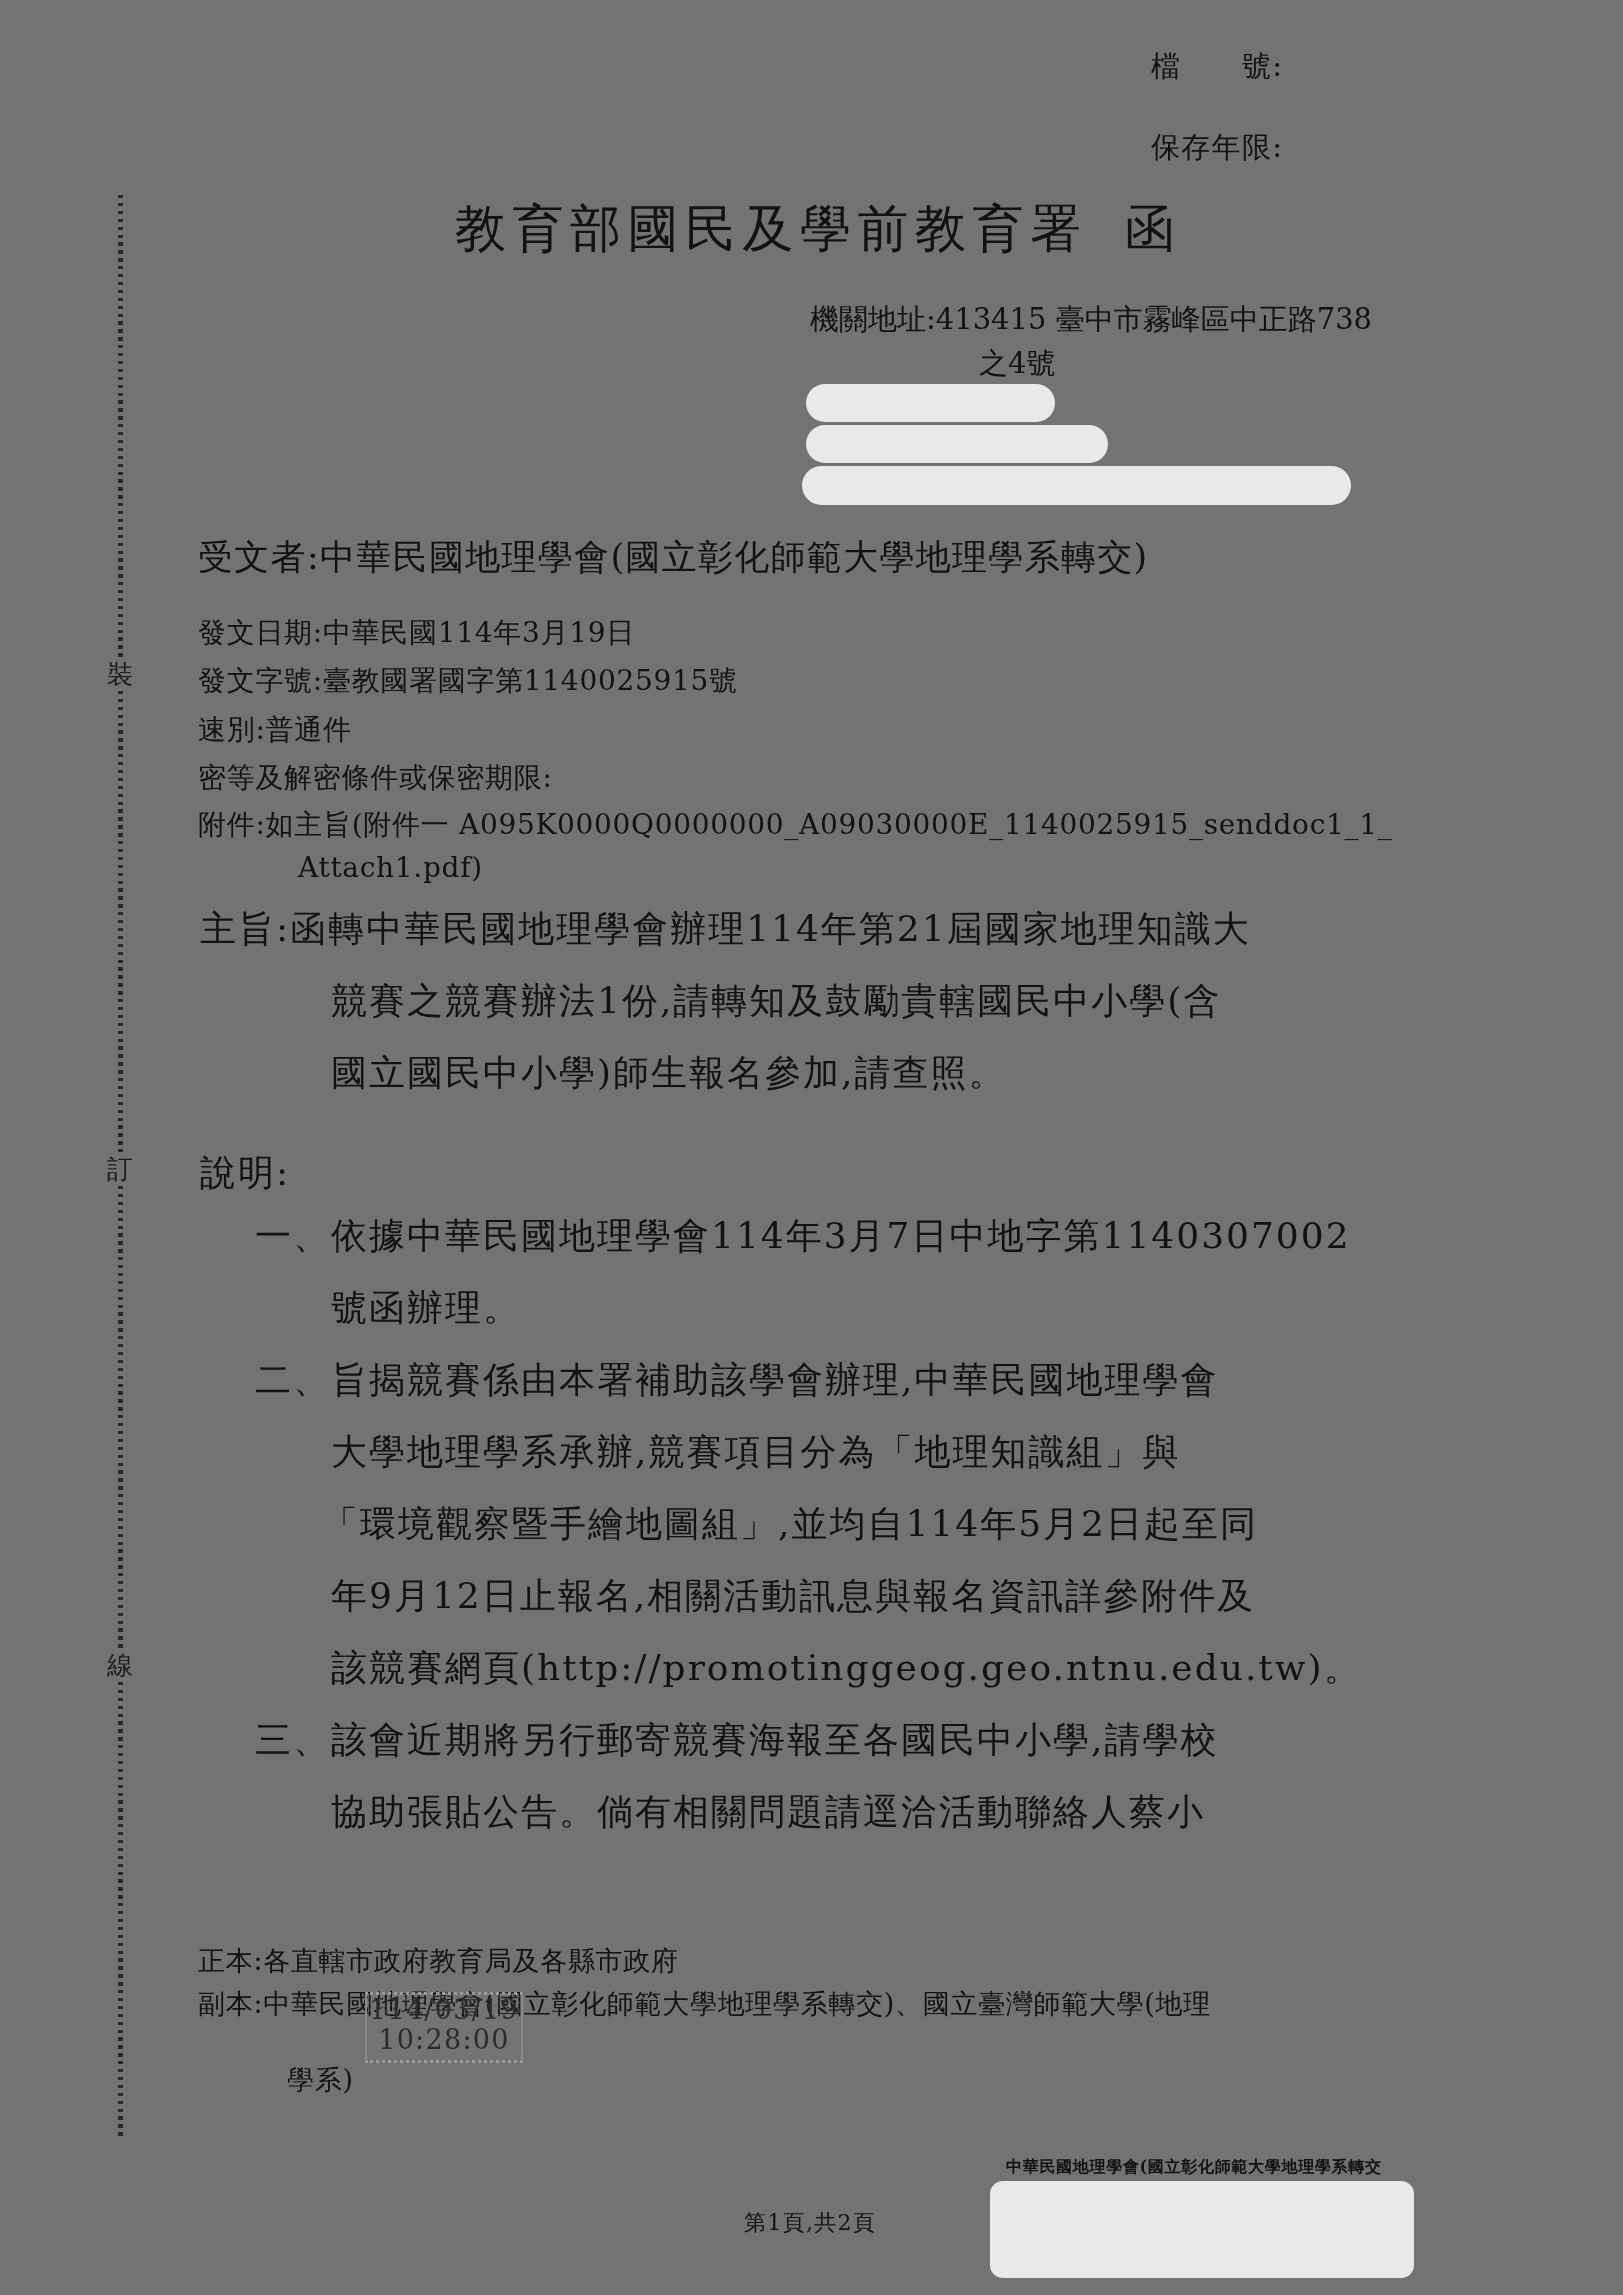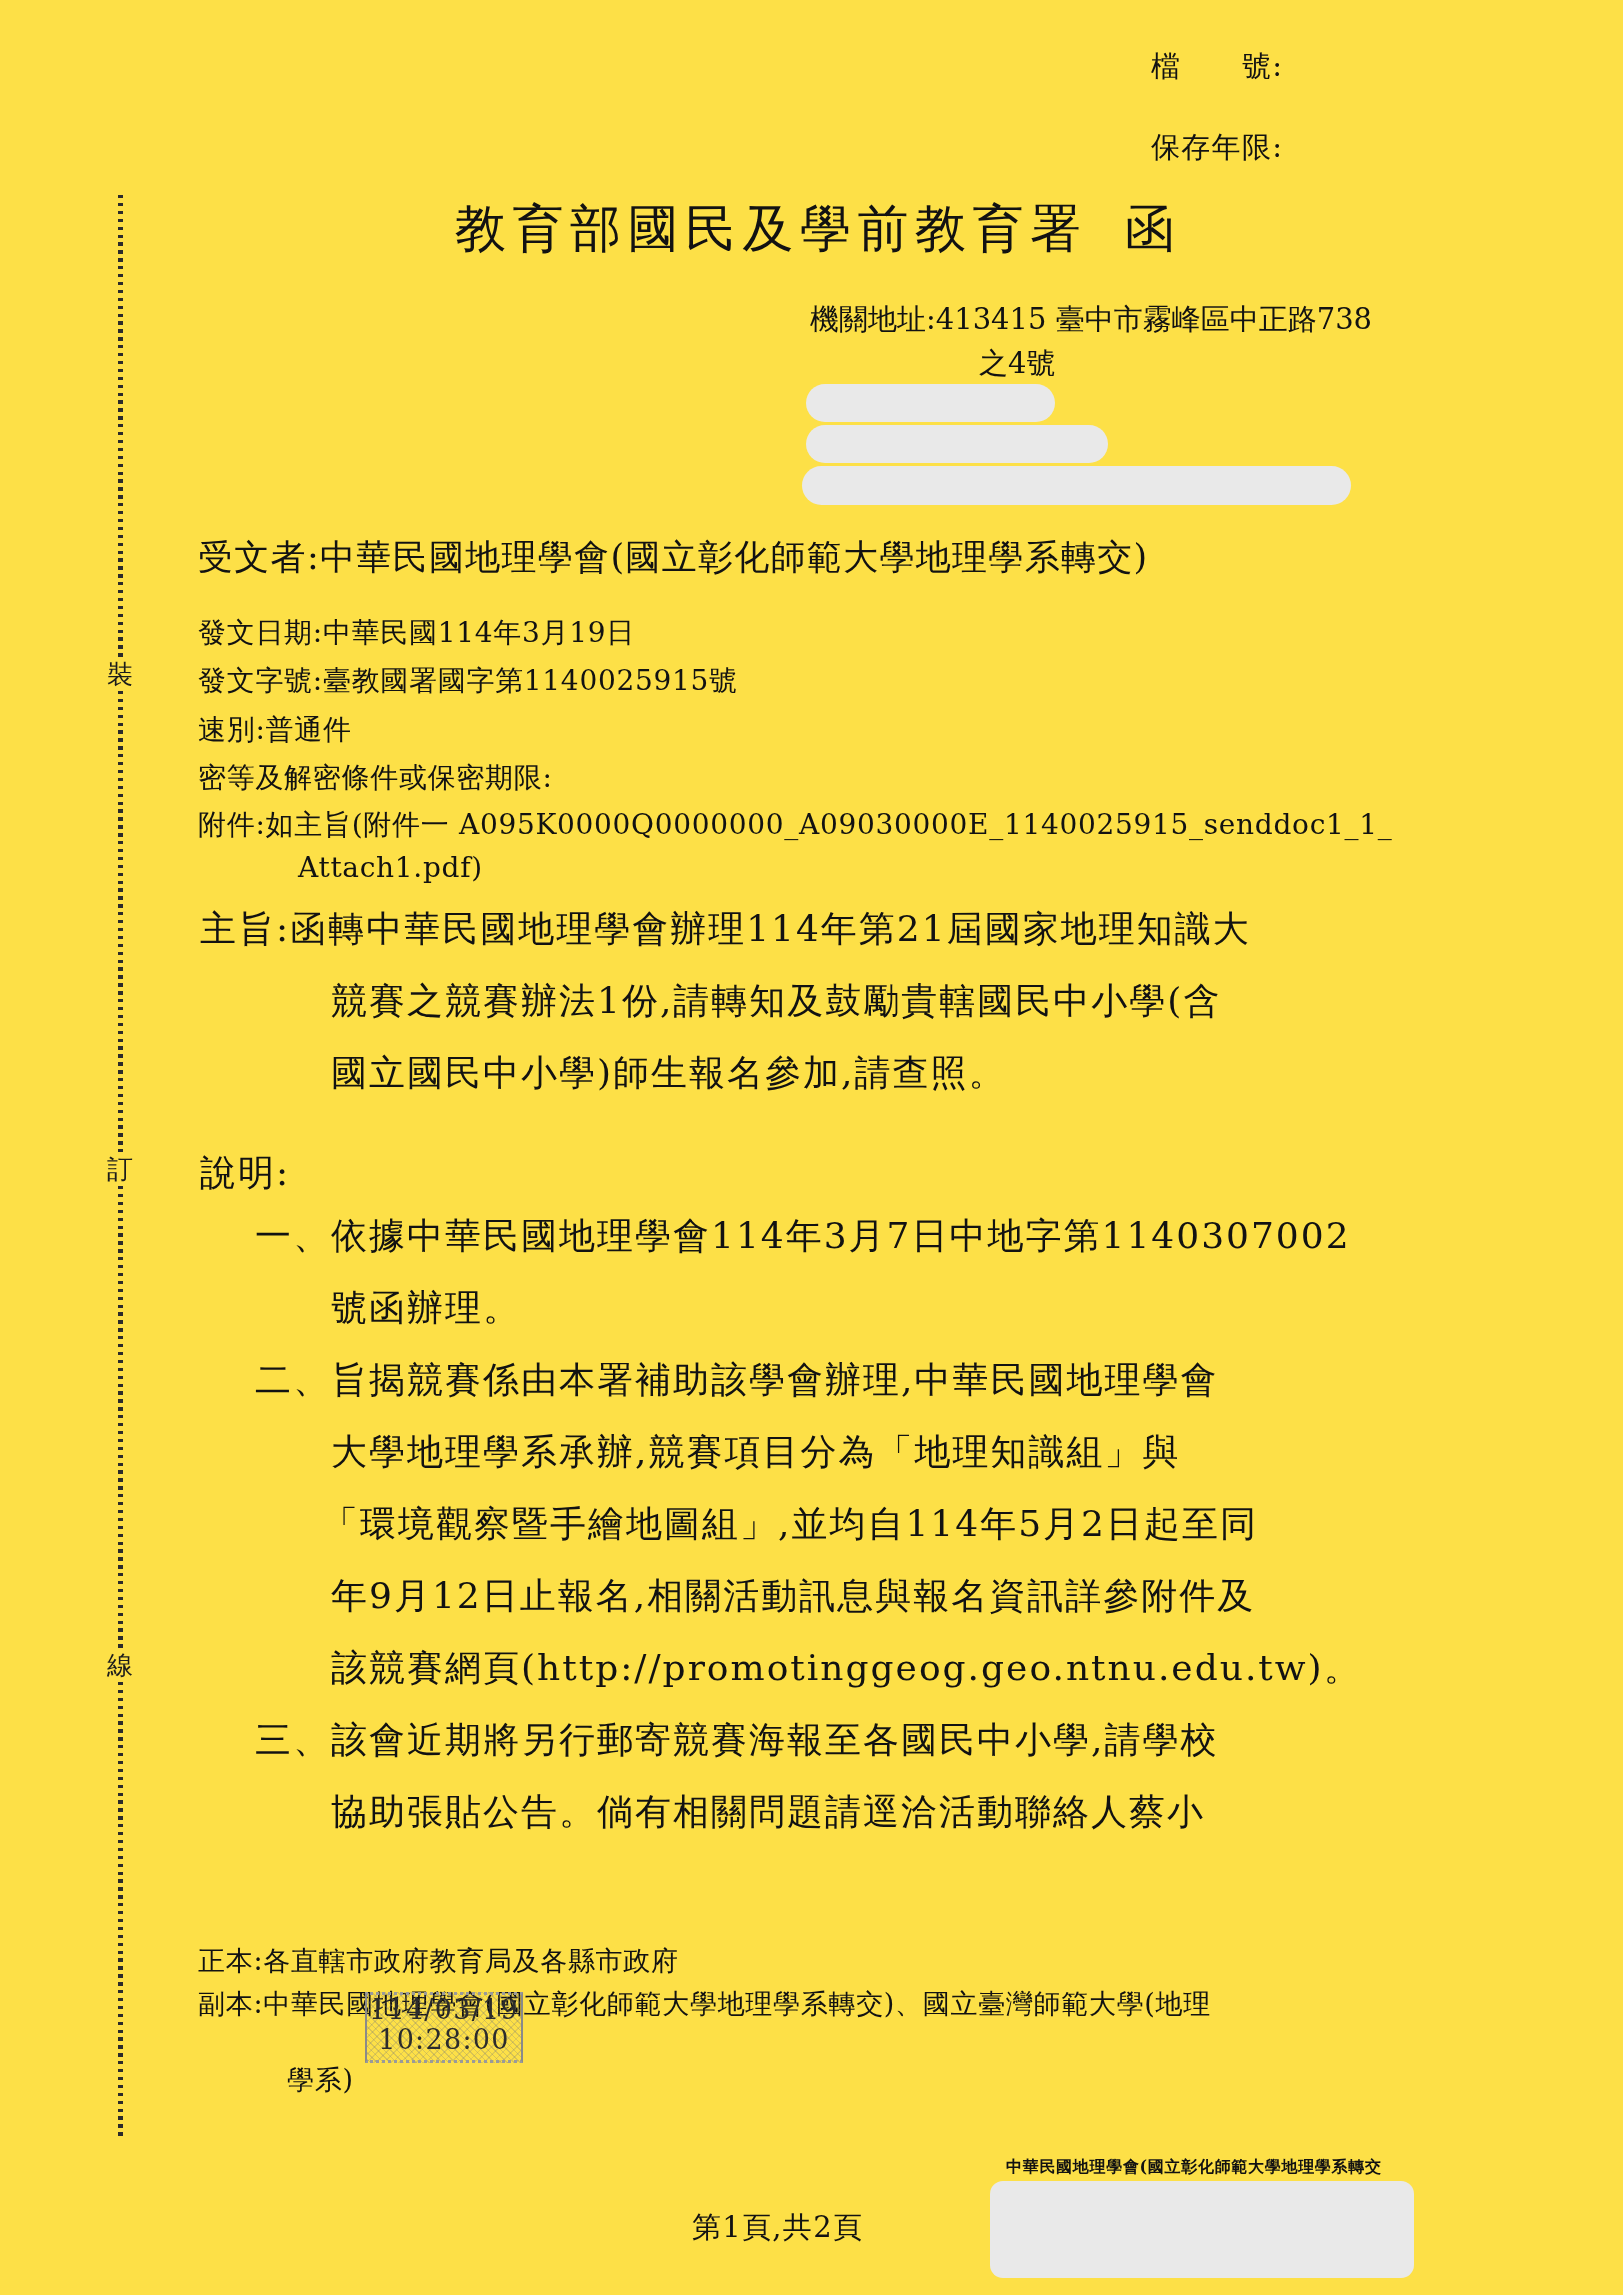--- a/index.html
+++ b/index.html
@@ -1,19 +1,19 @@
 <!DOCTYPE html>
 <html style="font-size:10.5px"><head>
 <meta charset="utf-8">
 <style>
   html,body { margin:0; padding:0; background:#fff; }
   .page {
     position:relative;
     width:1623px; height:2295px;
-    background:#fde047;
+    background:#737373;
     color:#121212;
     font-family:"DejaVu Serif","Liberation Serif",serif;
     overflow:hidden;
   }
   .abs { position:absolute; white-space:nowrap; }
 
   
   .corner-label { font-size:29px; letter-spacing:1.3px; }
   #file-no   { left:1151px; top:47px; }
   #retention { left:1151px; top:128px; }
@@ -78,21 +78,21 @@
     background-image:
       repeating-linear-gradient(45deg,  rgba(120,120,120,0.28) 0 1.3px, transparent 1.3px 4.6px),
       repeating-linear-gradient(-45deg, rgba(120,120,120,0.22) 0 1.3px, transparent 1.3px 5.9px);
     text-align:center;
   }
   #stamp .line { font-size:27px; line-height:30px; color:#2c2c2c; letter-spacing:1.3px;
                  font-family:"DejaVu Serif","Liberation Serif",serif; }
 
   
   #footer-note { left:1006px; top:2157px; font-size:16px; letter-spacing:0.7px;font-weight:bold; }
-  #page-indicator { left:692px; top:2208px; font-size:29px; letter-spacing:1.3px; }
+  #page-indicator { left:744px; top:2208px; font-size:22px; letter-spacing:1.3px; }
 
   
   .bind-seg {
     position:absolute; left:118px; width:4.6px;
     background-image:repeating-linear-gradient(to bottom,#2b2b2b 0 3.3px, transparent 3.3px 7.9px);
   }
   #seg-1 { top:195px;  height:462px; }
   #seg-2 { top:691px; height:461px; }
   #seg-3 { top:1186px; height:462px; }
   #seg-4 { top:1682px; height:458px; }

